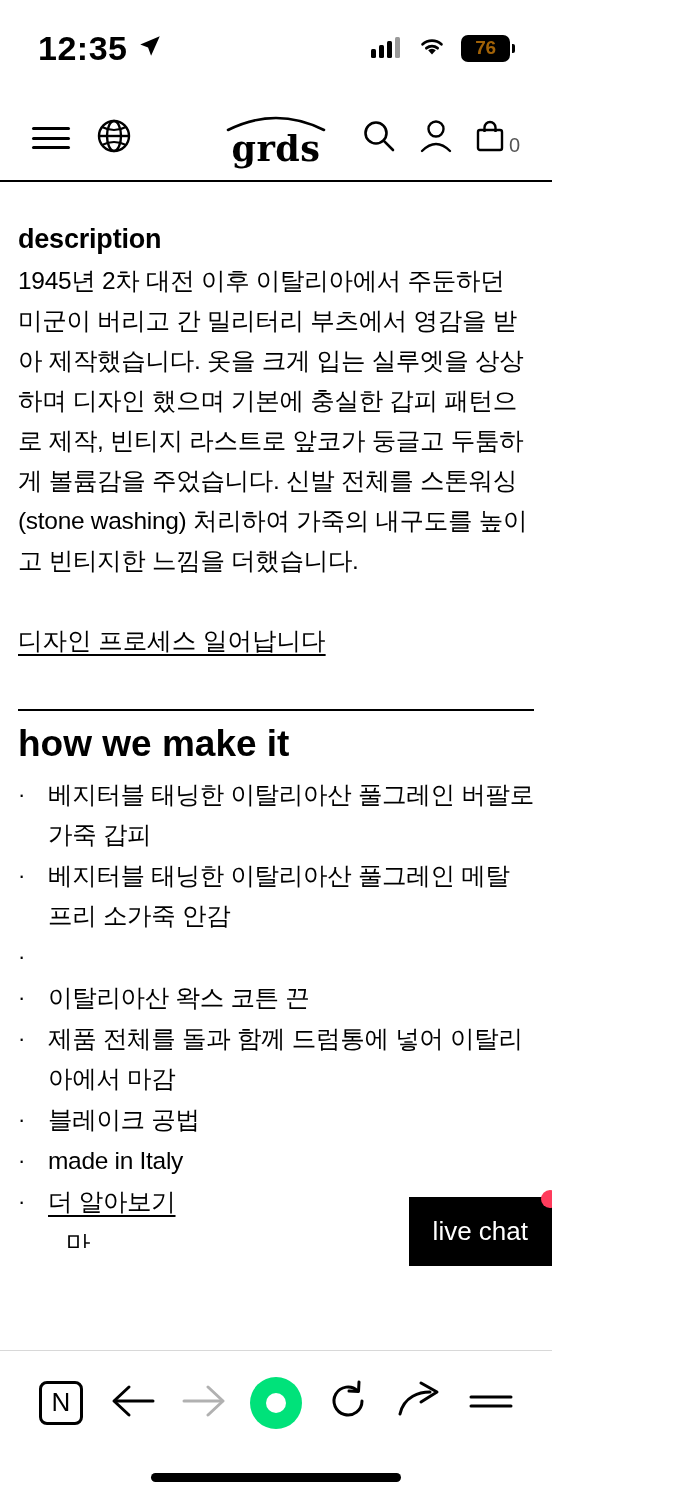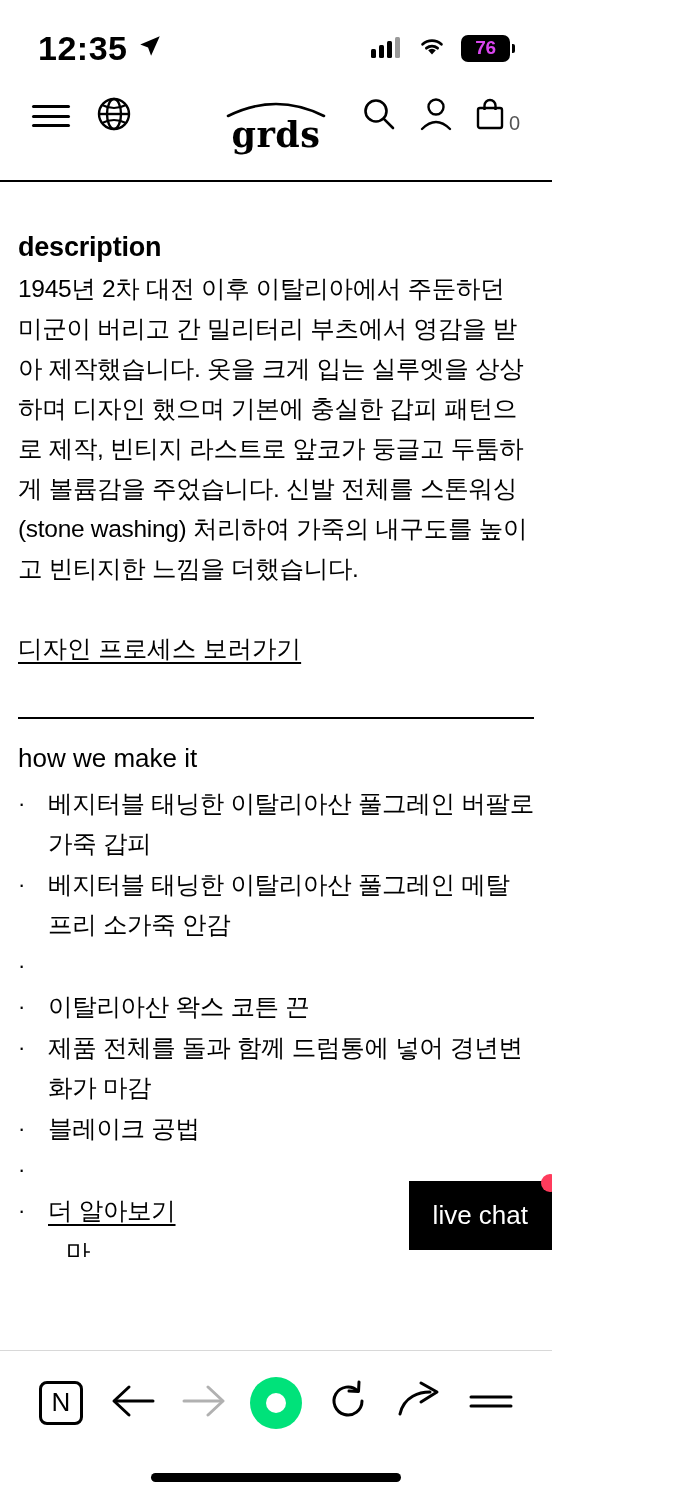--- a/index.html
+++ b/index.html
@@ -48,40 +48,40 @@
     position: relative;
     width: 49px;
     height: 27px;
     background: #000;
     border-radius: 7px;
     display: flex;
     align-items: center;
     justify-content: center;
   }
   .battery-text {
-    color: #d946ef;
+    color: #a16207;
     font-size: 19px;
     font-weight: 600;
     letter-spacing: -0.3px;
   }
   .battery-cap {
     position: absolute;
     right: -5px;
     top: 9px;
     width: 3px;
     height: 9px;
     background: #000;
     border-radius: 0 2px 2px 0;
   }
 
   
   .siteheader {
     height: 84px;
     display: flex;
-    align-items: flex-start;
+    align-items: center;
     padding: 0 32px;
     flex: 0 0 auto;
     position: relative;
   }
   .header-left {
     display: flex;
     align-items: center;
     gap: 26px;
   }
   .hamburger {
@@ -133,21 +133,21 @@
   .header-rule {
     height: 2px;
     background: #000;
     margin: 0 0 0 0;
     flex: 0 0 auto;
   }
 
   
   .content {
     flex: 1 1 auto;
-    padding: 8px 18px;
+    padding: 0 18px;
     overflow: hidden;
     position: relative;
   }
   .section-title {
     font-size: 27px;
     font-weight: 700;
     margin-top: 42px;
     margin-bottom: 6px;
     letter-spacing: -0.2px;
   }
@@ -169,23 +169,23 @@
     cursor: pointer;
   }
 
   .divider {
     height: 2px;
     background: #000;
     margin: 48px 0 0 0;
   }
 
   .make-title {
-    font-size: 26px;
-    font-weight: 400;
-    margin-top: 24px;
+    font-size: 37px;
+    font-weight: 700;
+    margin-top: 12px;
     margin-bottom: 10px;
   }
   ul.make-list {
     list-style: none;
     padding: 0;
   }
   ul.make-list li {
     display: flex;
     align-items: flex-start;
     font-size: 24.5px;
@@ -212,21 +212,21 @@
     padding-left: 48px;
     color: #000;
     overflow: hidden;
     height: 14px;
   }
 
   
   .live-chat {
     position: absolute;
     right: 0px;
-    bottom: 100px;
+    bottom: 84px;
     background: #000;
     color: #fff;
     font-size: 26px;
     padding: 19px 24px;
     display: flex;
     align-items: center;
     cursor: pointer;
     text-align: right;
   }
   .live-chat .dot {
@@ -391,21 +391,21 @@
       </span>
     </div>
   </div>
   <div class="header-rule"></div>
 
   <div class="content">
 
     <h2 class="section-title">description</h2>
     <p class="para">1945년 2차 대전 이후 이탈리아에서 주둔하던 미군이 버리고 간 밀리터리 부츠에서 영감을 받아 제작했습니다. 옷을 크게 입는 실루엣을 상상하며 디자인 했으며 기본에 충실한 갑피 패턴으로 제작, 빈티지 라스트로 앞코가 둥글고 두툼하게 볼륨감을 주었습니다. 신발 전체를 스톤워싱(stone washing) 처리하여 가죽의 내구도를 높이고 빈티지한 느낌을 더했습니다.</p>
 
-    <a class="process-link">디자인 프로세스 보러가기</a>
+    <a class="process-link">디자인 프로세스 일어납니다</a>
 
     <div class="divider"></div>
 
     <h2 class="make-title">how we make it</h2>
 
     <ul class="make-list">
       <li>
         <span class="bullet">·</span>
         <span class="li-text">베지터블 태닝한 이탈리아산 풀그레인 버팔로 가죽 갑피</span>
       </li>
@@ -415,28 +415,29 @@
       </li>
       <li>
         <span class="bullet">·</span>
       </li>
       <li>
         <span class="bullet">·</span>
         <span class="li-text">이탈리아산 왁스 코튼 끈</span>
       </li>
       <li>
         <span class="bullet">·</span>
-        <span class="li-text">제품 전체를 돌과 함께 드럼통에 넣어 경년변화가 마감</span>
+        <span class="li-text">제품 전체를 돌과 함께 드럼통에 넣어 이탈리아에서 마감</span>
       </li>
       <li>
         <span class="bullet">·</span>
         <span class="li-text">블레이크 공법</span>
       </li>
       <li>
         <span class="bullet">·</span>
+        <span class="li-text">made in Italy</span>
       </li>
       <li>
         <span class="bullet">·</span>
         <span class="li-text link">더 알아보기</span>
       </li>
     </ul>
 
     <div class="partial-row">마</div>
 
     <div class="live-chat">

